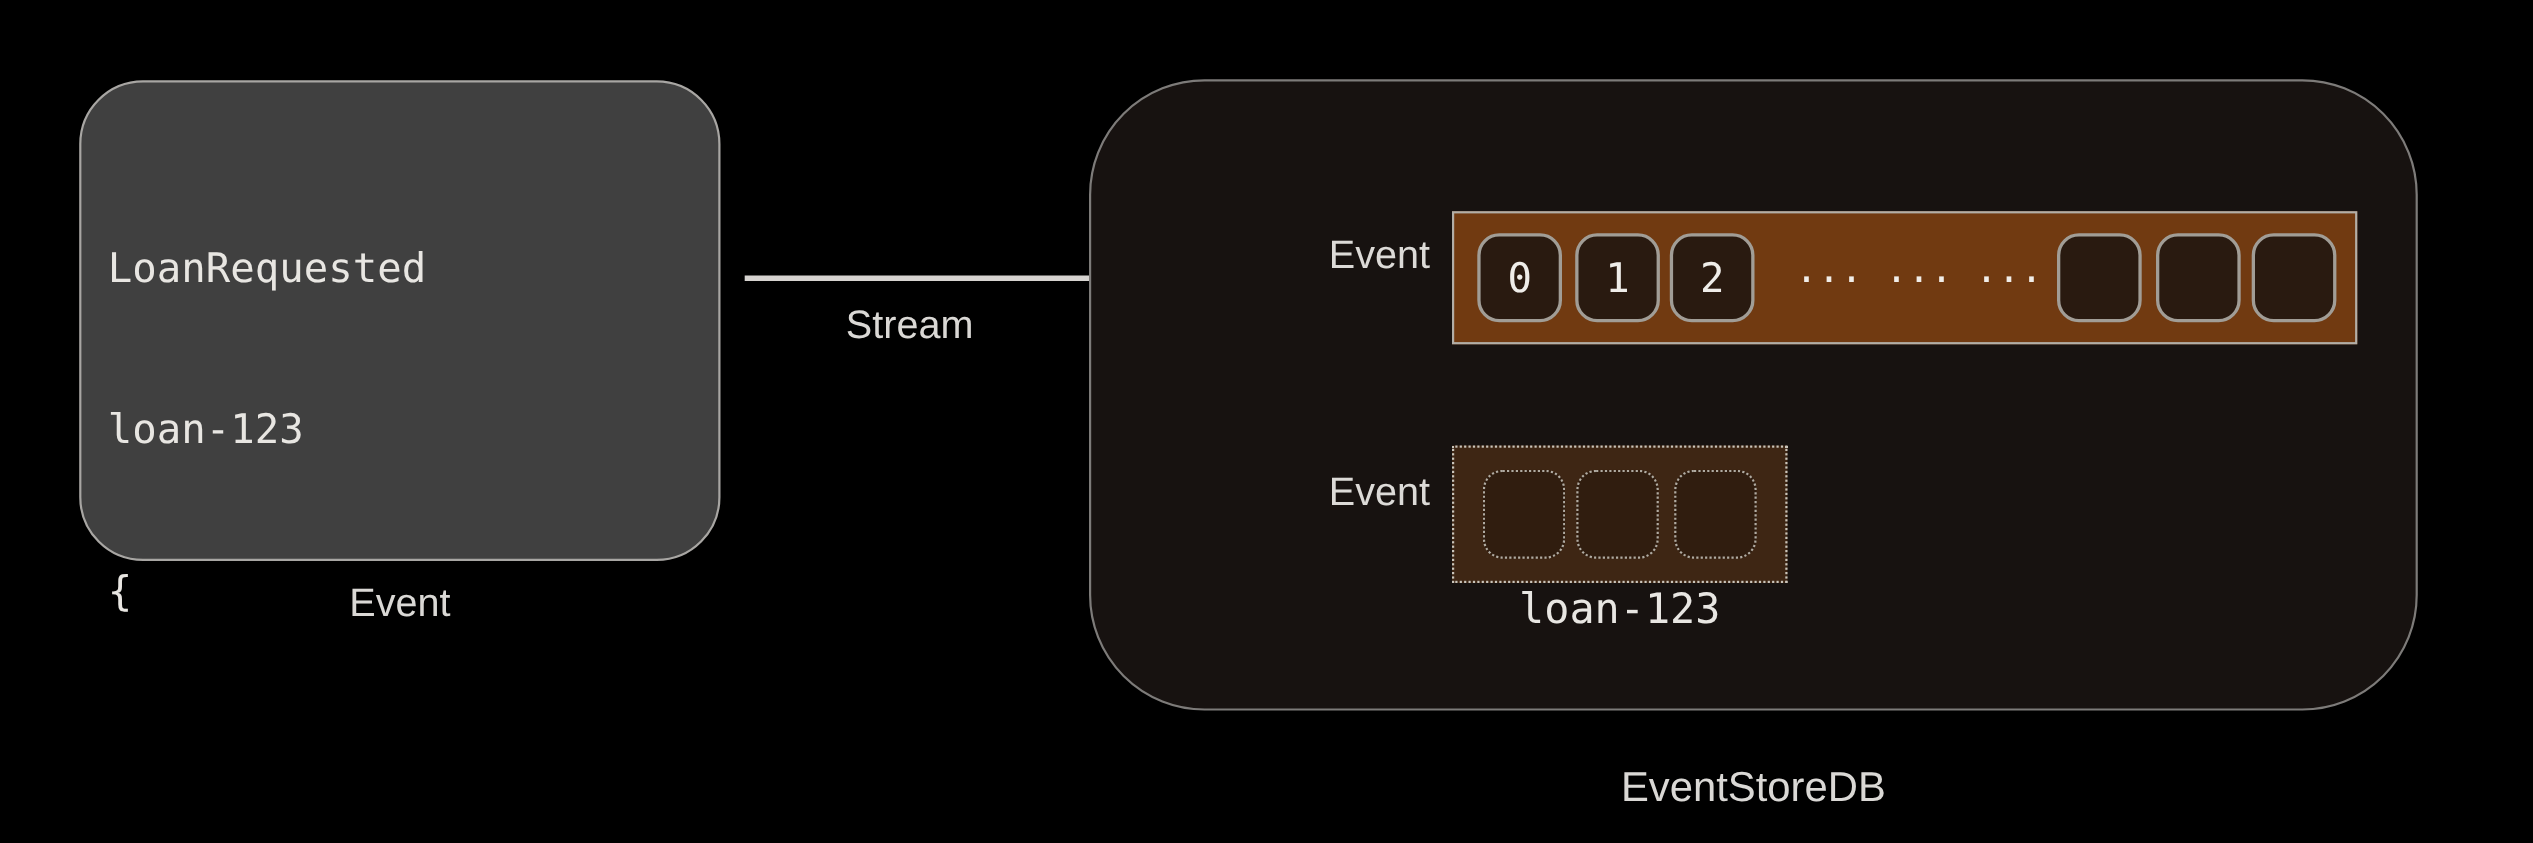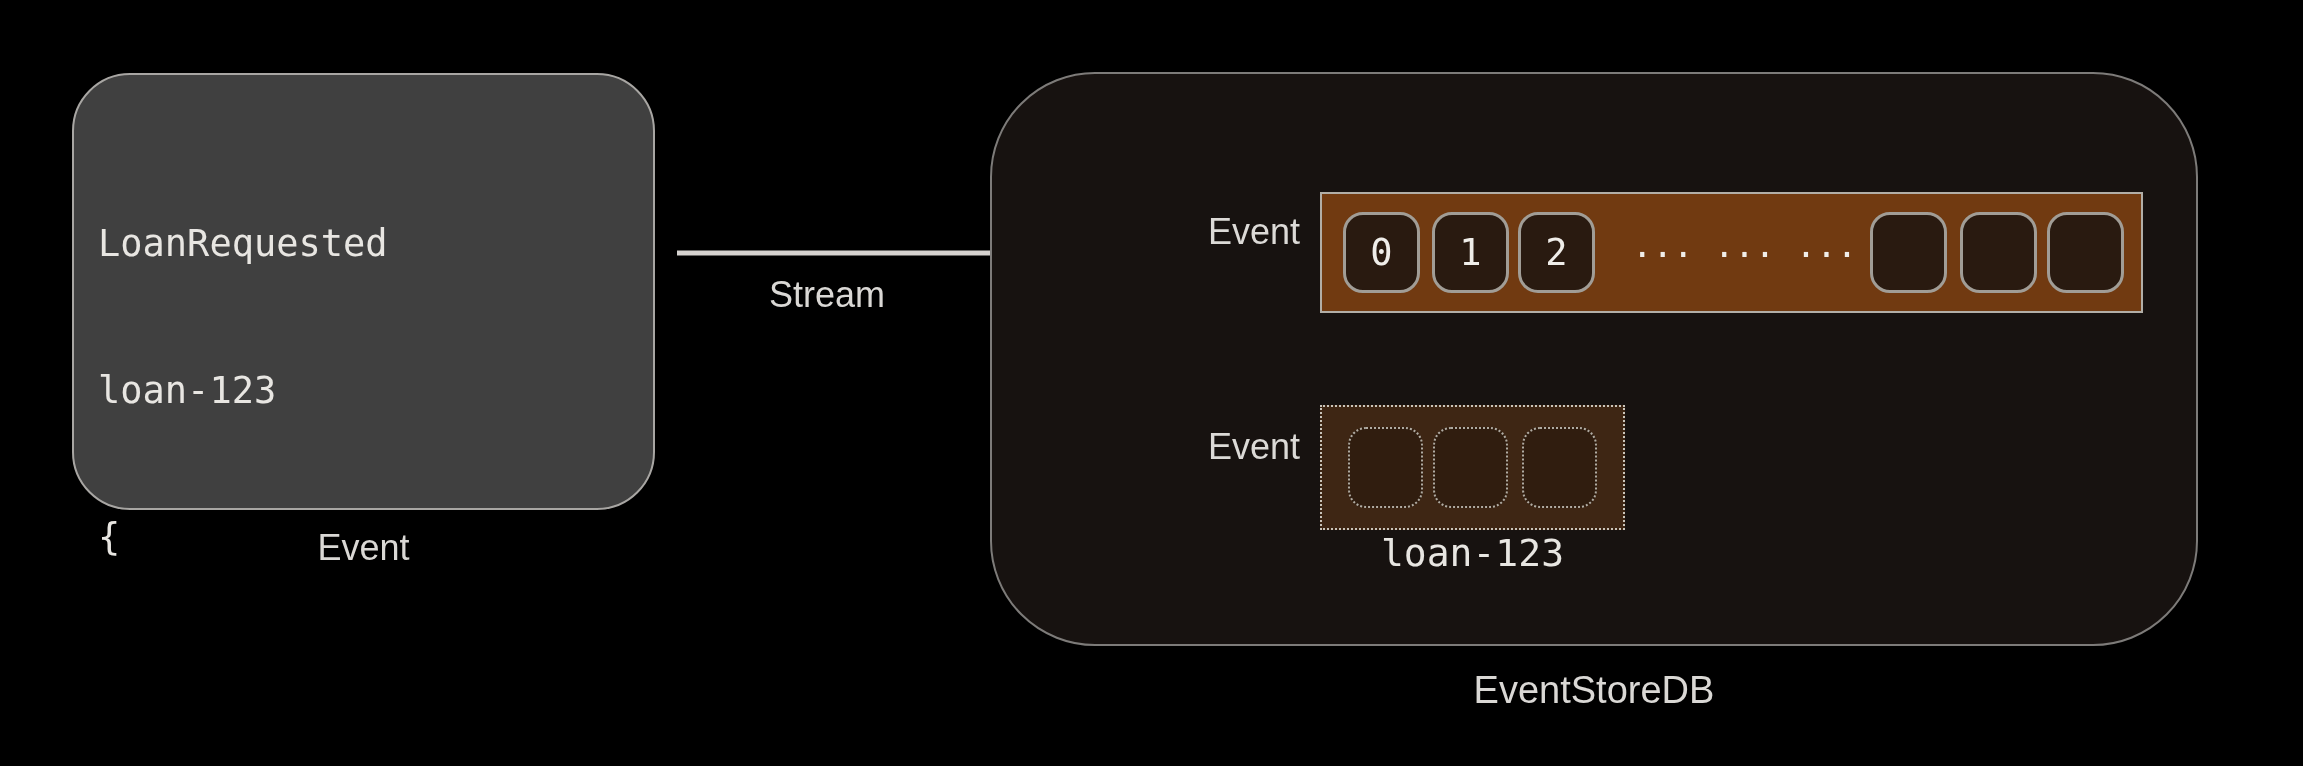--- a/index.html
+++ b/index.html
@@ -125,21 +125,21 @@
   .stream-cell.s1 { left: 111px; }
   .stream-cell.s2 { left: 200px; }
   .stream-name {
     left: 1320px; top: 531px; width: 305px;
     color: #e8e6e2;
     font-family: "DejaVu Sans Mono", monospace;
     font-size: 38px;
     line-height: 44px;
     text-align: center;
   }
-  .store-caption { left: 990px; top: 670px; width: 1208px; font-size: 38px; }
+  .store-caption { left: 990px; top: 696px; width: 1208px; font-size: 38px; }
 </style>
 </head>
 <body>
 
 <div class="abs event-card">
   <div class="code">
     <div>LoanRequested</div>
     <div>loan-123</div>
     <div>{</div>
     

